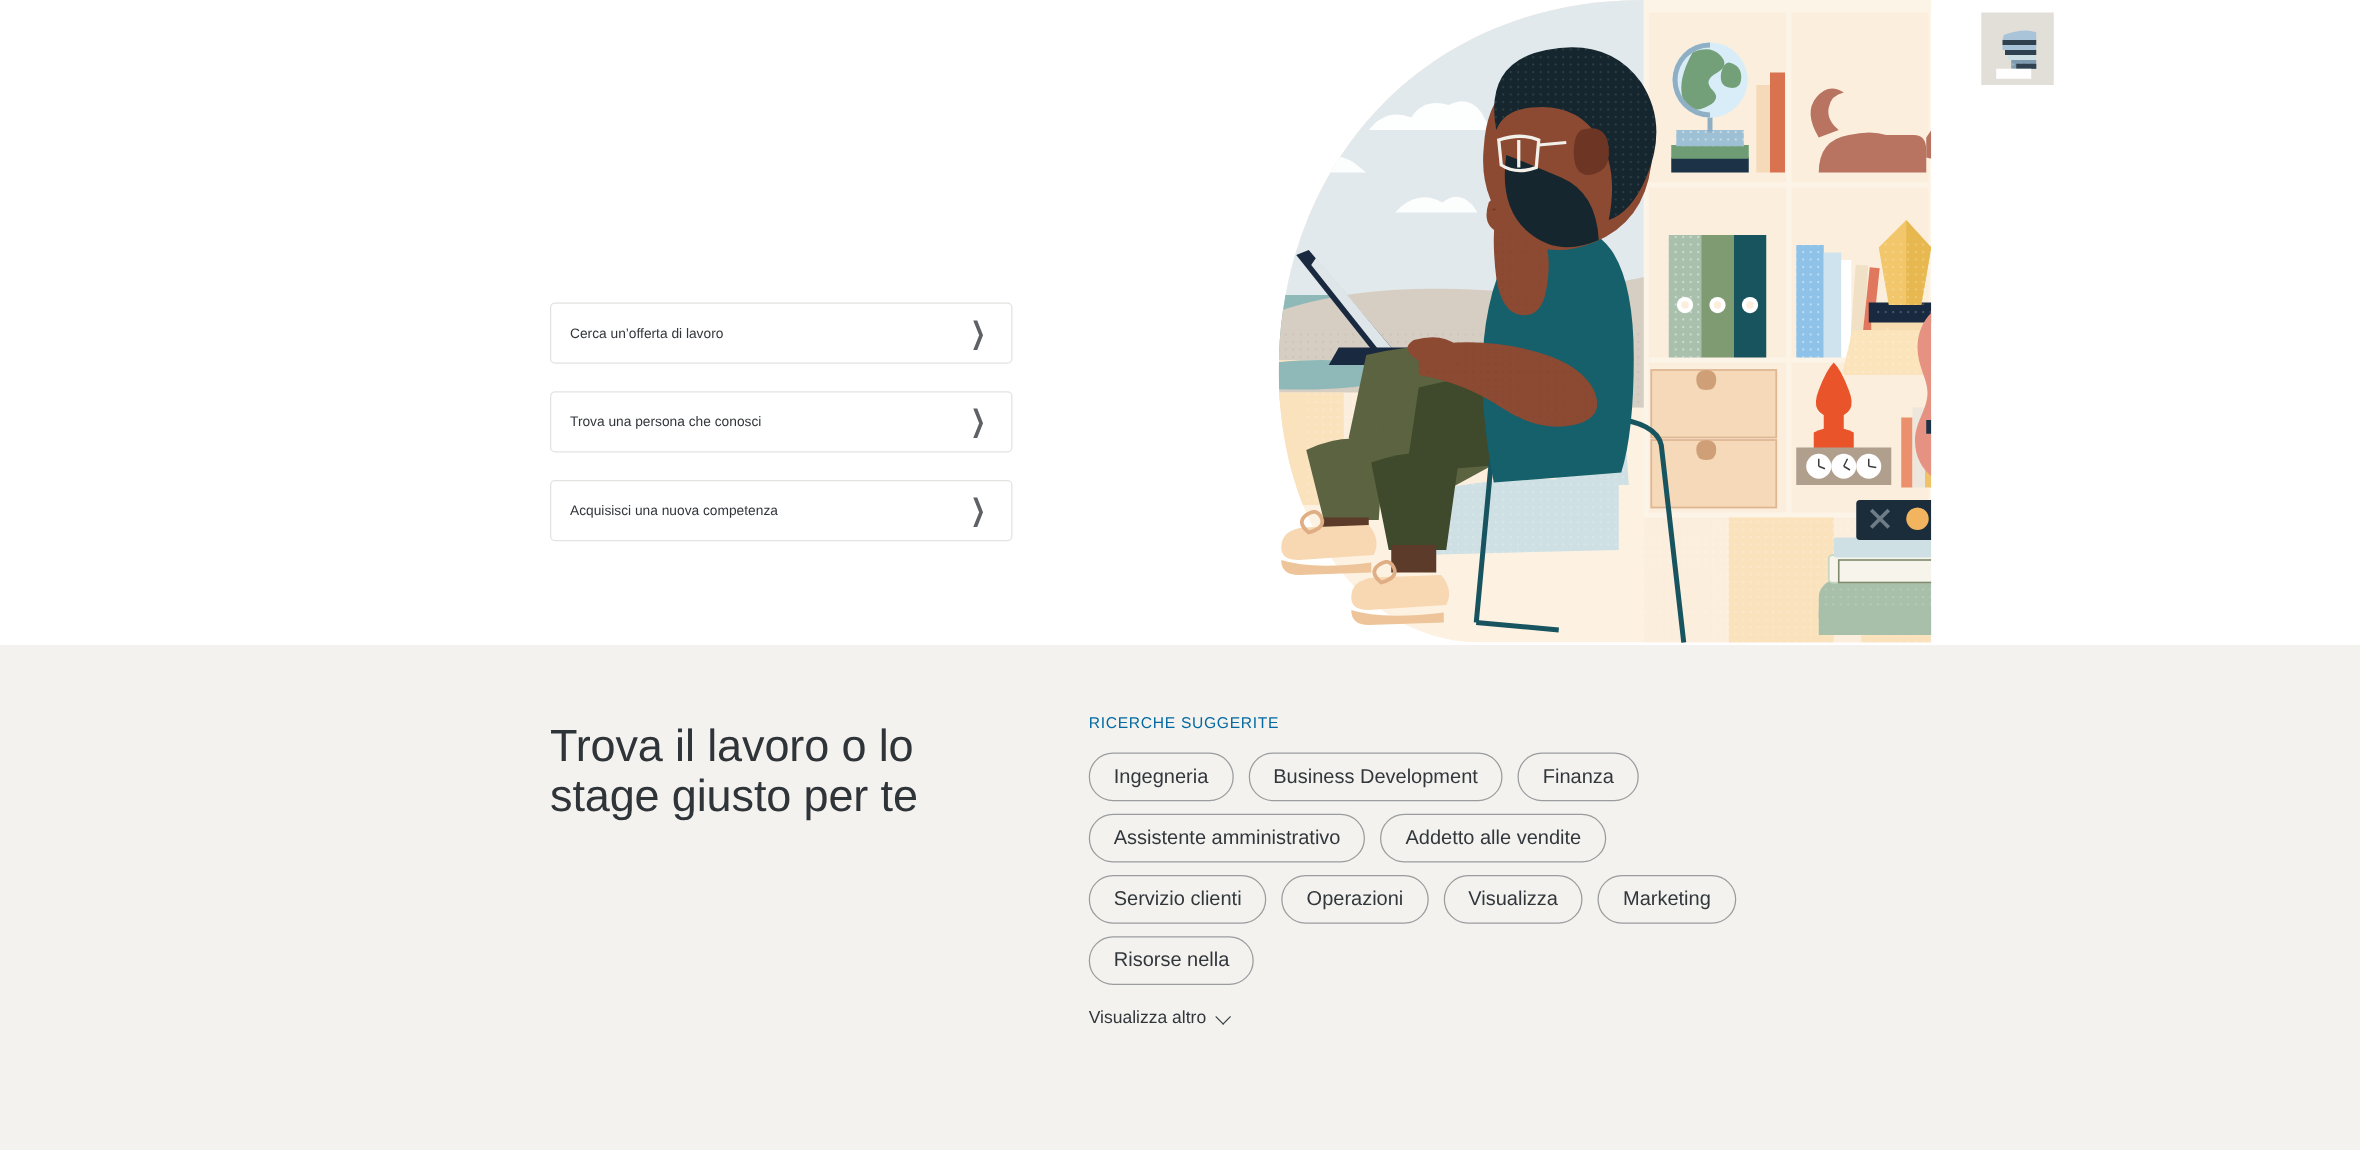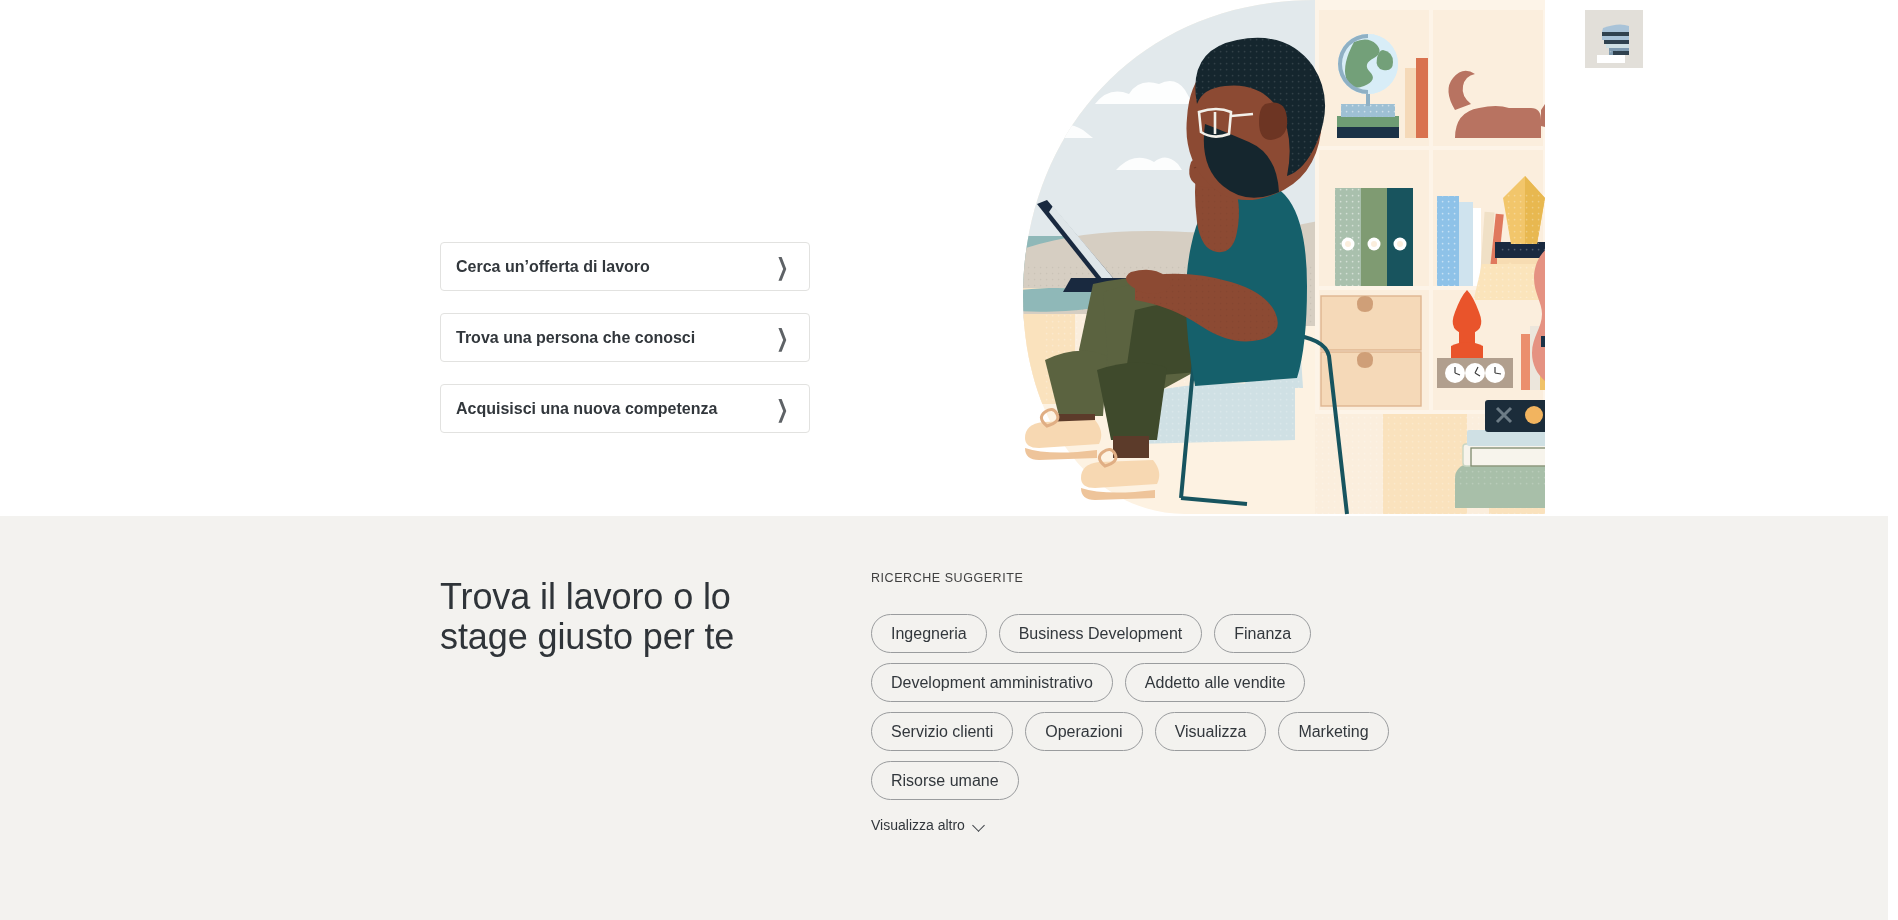--- a/index.html
+++ b/index.html
@@ -52,23 +52,23 @@
     padding: 0 18px 0 15px;
     margin-bottom: 22px;
     border: 1px solid #e2e2e0;
     border-radius: 4px;
     background: #ffffff;
     cursor: pointer;
     box-shadow: 0 0 0 0 rgba(0,0,0,0);
   }
   .cta-btn:last-child { margin-bottom: 0; margin-top: 12px; }
   .cta-label {
-    font-size: 16px;
+    font-size: 11px;
     color: #32373c;
-    font-weight: 700;
+    font-weight: 400;
   }
   .cta-chev {
     color: #5e6266;
     font-size: 20px;
     line-height: 1;
     display: inline-block;
     transform: scaleX(0.72) scaleY(1.18);
   }
 
   
@@ -113,22 +113,22 @@
 
   .sug-block {
     position: absolute;
     left: 871px;
     top: 55px;
     width: 620px;
   }
   .sug-kicker {
     font-size: 12.5px;
     letter-spacing: 0.55px;
-    color: #404040;
-    margin-bottom: 29px;
+    color: #0369a1;
+    margin-bottom: 17px;
   }
   .chips {
     display: flex;
     flex-wrap: wrap;
     gap: 10px 12px;
     width: 540px;
   }
   .chip {
     height: 39px;
     padding: 0 19px;
@@ -477,27 +477,27 @@
 
     <h2 class="lower-title">Trova il lavoro o lo stage giusto per te</h2>
 
     <div class="sug-block">
       <div class="sug-kicker">RICERCHE SUGGERITE</div>
 
       <div class="chips">
         <button class="chip">Ingegneria</button>
         <button class="chip">Business Development</button>
         <button class="chip">Finanza</button>
-        <button class="chip">Development amministrativo</button>
+        <button class="chip">Assistente amministrativo</button>
         <button class="chip">Addetto alle vendite</button>
         <button class="chip">Servizio clienti</button>
         <button class="chip">Operazioni</button>
         <button class="chip">Visualizza</button>
         <button class="chip">Marketing</button>
-        <button class="chip">Risorse umane</button>
+        <button class="chip">Risorse nella</button>
       </div>
 
       <div class="show-more">
         <span>Visualizza altro</span>
         <span class="chev-down"></span>
       </div>
     </div>
 
   </section>
 

